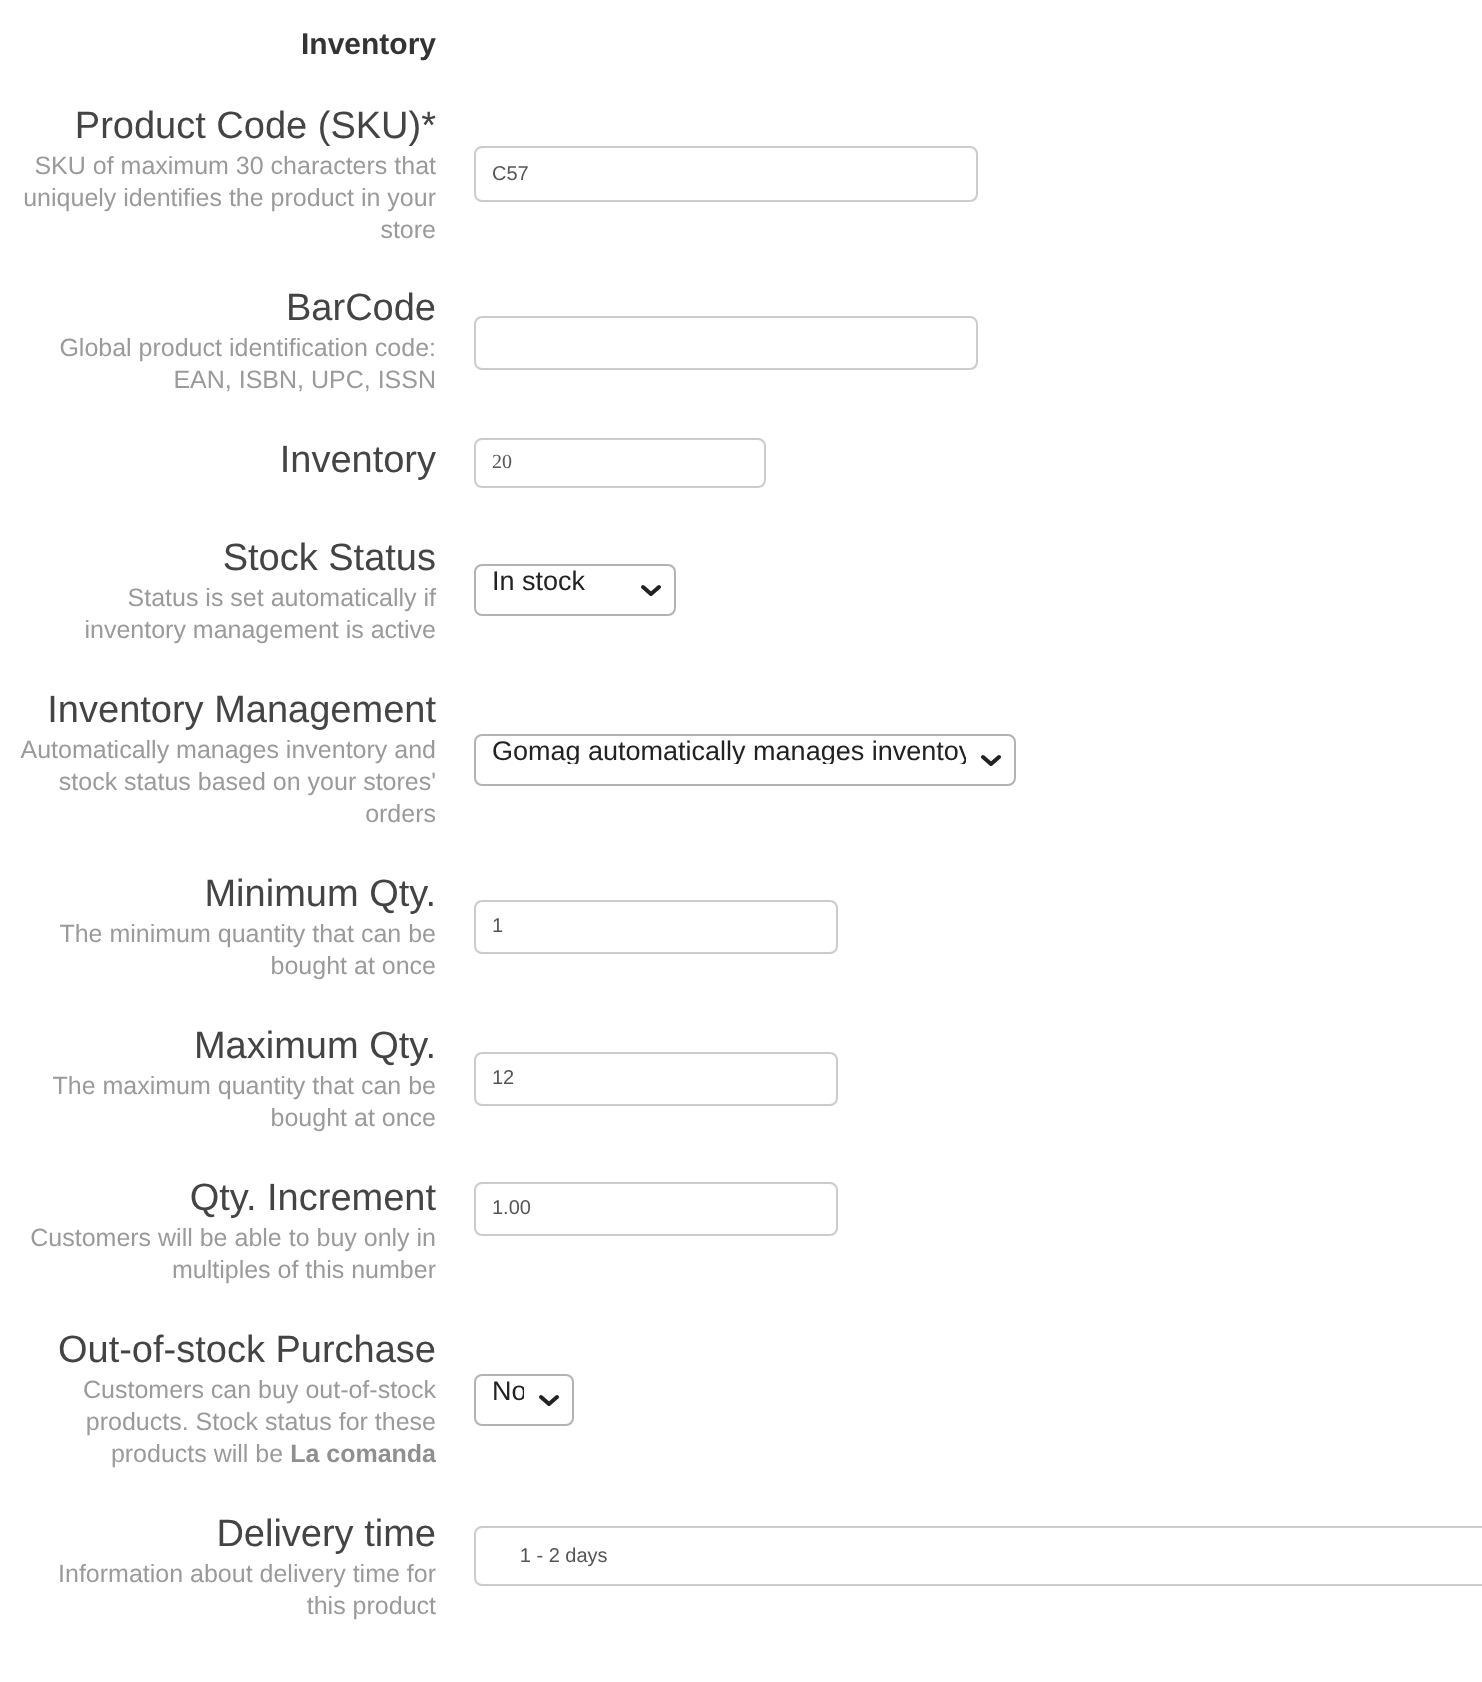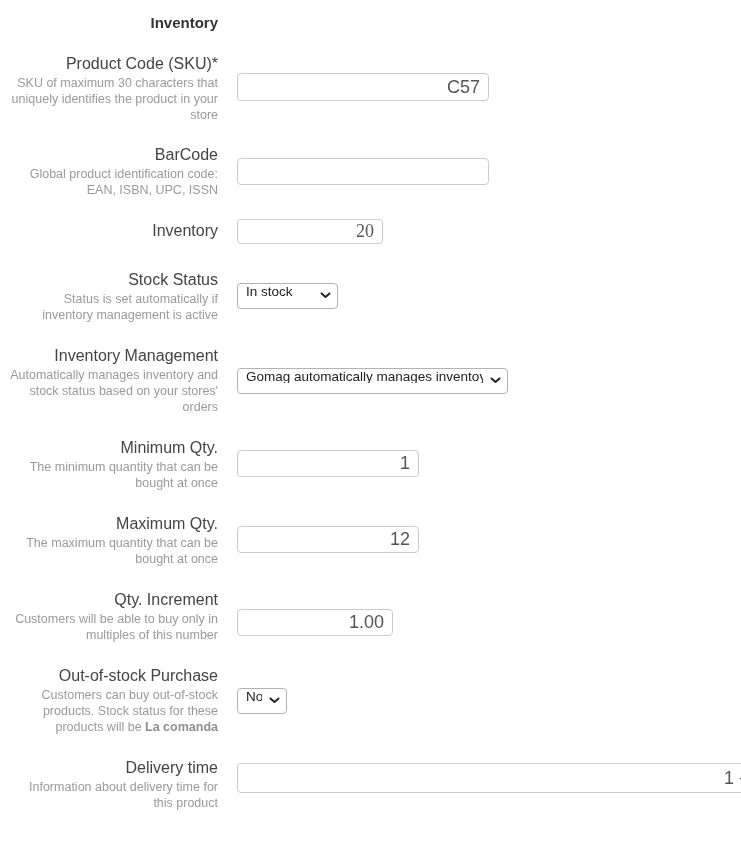--- a/index.html
+++ b/index.html
@@ -5,48 +5,48 @@
   html,body{margin:0;padding:0;background:#fff;}
   body{width:741px;height:841px;overflow:hidden;
        font-family:"Liberation Sans","DejaVu Sans",sans-serif;}
   .form{position:relative;width:741px;height:841px;background:#fff;}
 
   .heading{position:absolute;top:14px;left:0;width:218px;text-align:right;
            font-size:15px;font-weight:700;color:#333;line-height:18px;}
 
   .row{position:absolute;left:0;width:741px;}
   .labels{position:absolute;left:0;top:0;width:218px;text-align:right;}
-  .lbl{font-size:16px;color:#444;line-height:17px;}
+  .lbl{font-size:19px;color:#444;line-height:17px;}
   .help{font-size:12.5px;color:#9a9a9a;line-height:16px;margin-top:3px;
         white-space:pre-line;}
   .help b{font-weight:700;color:#8f8f8f;}
 
   .tin{position:absolute;left:237px;box-sizing:border-box;
        border:1px solid #ccc;border-radius:4px;background:#fff;
        font-family:"Liberation Sans","DejaVu Sans",sans-serif;
-       font-size:18px;color:#555;padding:0 8px;outline:none;text-align:right;}
+       font-size:10px;color:#555;padding:0 8px;outline:none;}
 
   .selwrap{position:absolute;left:237px;box-sizing:border-box;}
   .selwrap select{appearance:none;-webkit-appearance:none;-moz-appearance:none;
        width:100%;height:100%;box-sizing:border-box;
        border:1px solid #b3b3b3;border-radius:4px;background:#fff;
        font-family:"Liberation Sans","DejaVu Sans",sans-serif;
        font-size:13.5px;color:#222;padding:0 24px 10px 8px;outline:none;}
   .chev{position:absolute;right:7px;top:50%;margin-top:-3px;
         pointer-events:none;line-height:0;}
 
   
   .r1{top:55px;}  .r1 .tin{top:18px;width:252px;height:28px;}
   .r2{top:146px;} .r2 .tin{top:12px;width:252px;height:27px;}
   .r3{top:222px;} .r3 .tin{top:-3px;width:146px;height:25px;font-family:Liberation Serif, serif;}
   .r4{top:271px;} .r4 .selwrap{top:11px;width:101px;height:26px;}
   .r5{top:347px;} .r5 .selwrap{top:20px;width:271px;height:26px;}
   .r6{top:439px;} .r6 .tin{top:11px;width:182px;height:27px;}
   .r7{top:515px;} .r7 .tin{top:11px;width:182px;height:27px;}
-  .r8{top:591px;} .r8 .tin{top:18px;width:156px;height:27px;}
+  .r8{top:591px;} .r8 .tin{top:0;width:182px;height:27px;}
   .r9{top:667px;} .r9 .selwrap{top:20px;width:50px;height:26px;}
   .r10{top:759px;}.r10 .tin{top:4px;width:575px;height:30px;}
 </style>
 </head>
 <body>
 
 <div class="form">
 
   <div class="heading">Inventory</div>
 

